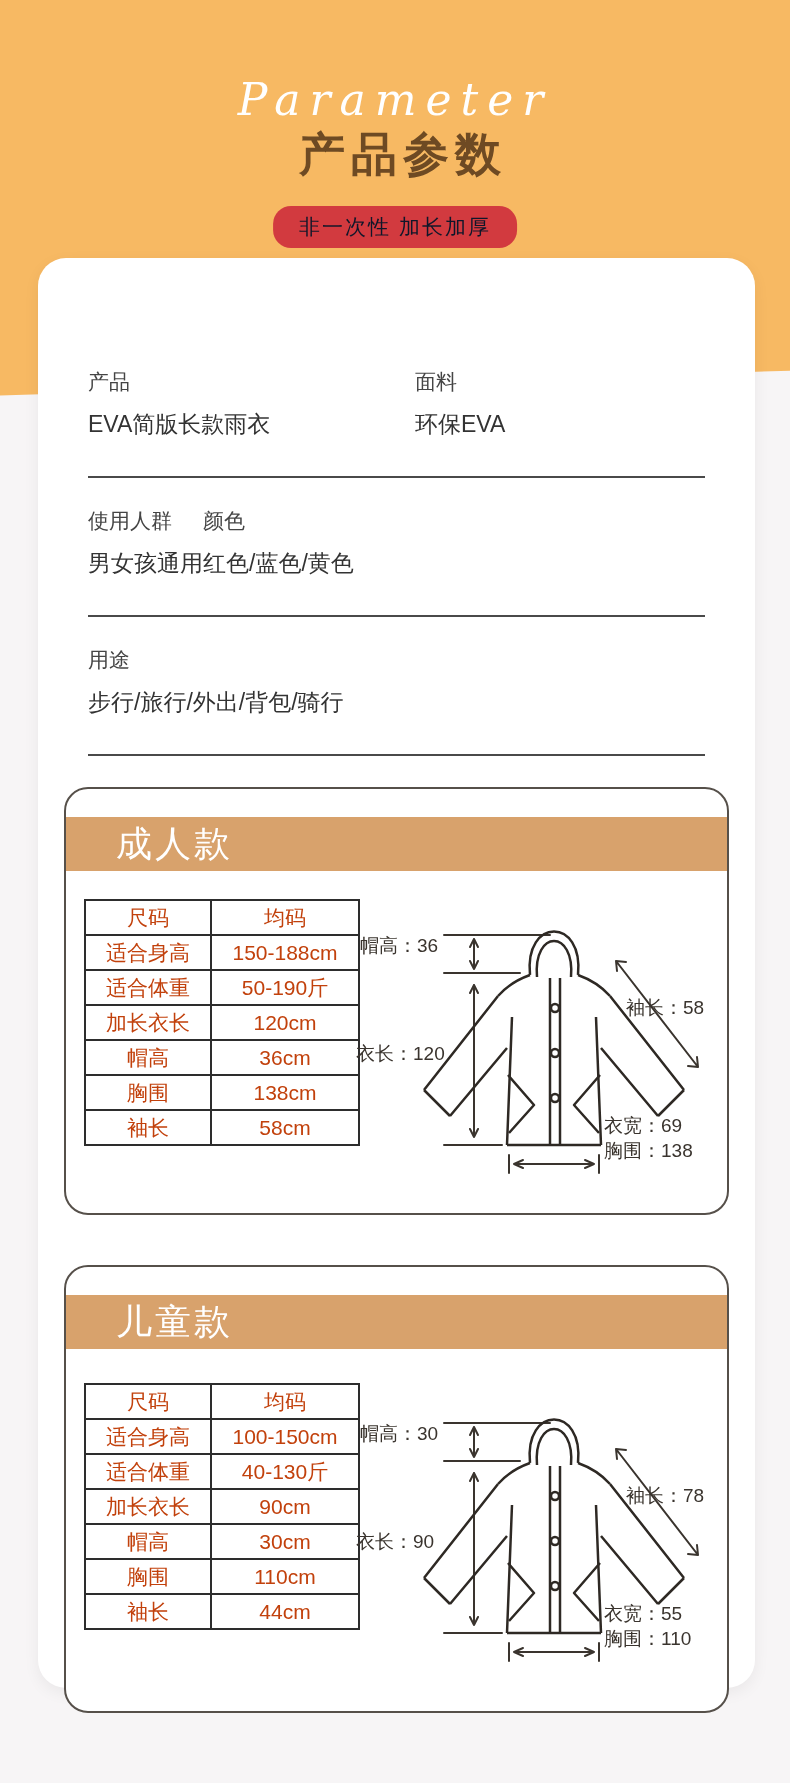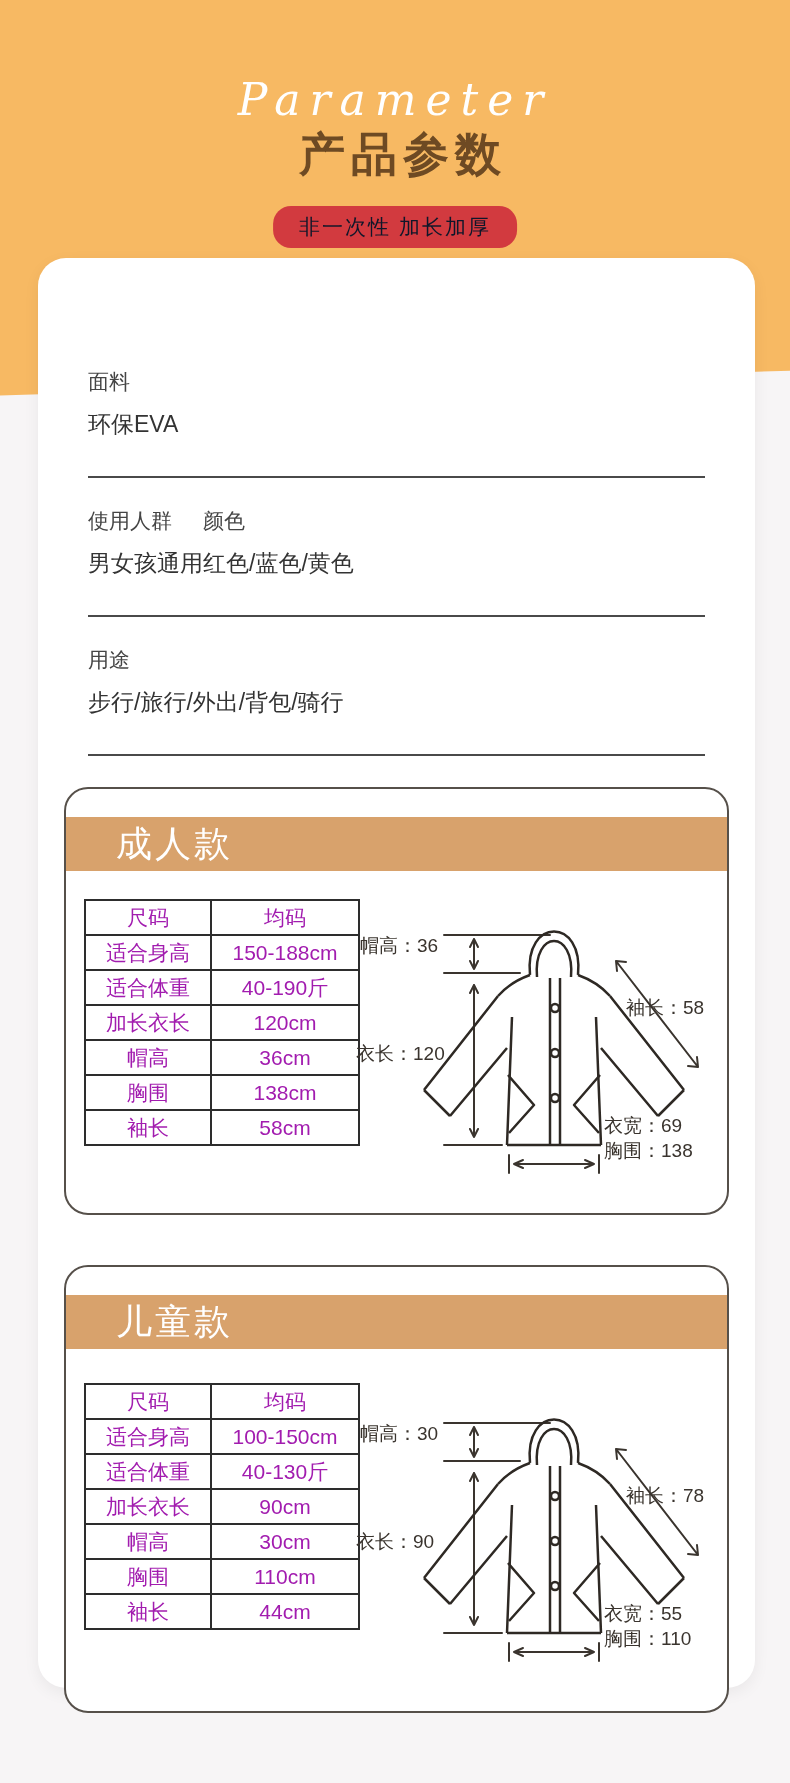--- a/index.html
+++ b/index.html
@@ -47,21 +47,21 @@
   .section-band {
     height:54px; background:#d8a26c; display:flex; align-items:center; padding-left:50px;margin-top:28px;
   }
   .section-title { color:#ffffff; font-size:36px; letter-spacing:3px; }
   .section-body { position:relative; height:342px; }
   .size-section.child .section-body { height:362px; }
 
   .spec-table { position:absolute; left:18px; top:28px; border-collapse:collapse; }
   .size-section.child .spec-table { top:34px; }
   .spec-table td {
-    border:2.5px solid #2d2d2d; font-size:21px; color:#a21caf;
+    border:2.5px solid #2d2d2d; font-size:21px; color:#c2410c;
     text-align:center; height:33px; padding:0;
   }
   .spec-table td.c1 { width:124px; }
   .spec-table td.c2 { width:146px; }
 
   .diagram { position:absolute; left:288px; top:34px; width:380px; height:300px; }
   .size-section.child .diagram { top:44px; }
   .diagram svg { position:absolute; left:0; top:0; }
   .dlabel { position:absolute; font-size:19px; color:#3a342e; white-space:nowrap; }
   .dlabel.hood   { left:6px;  top:28px; }
@@ -77,20 +77,24 @@
   <div class="orange-banner"></div>
 
   <div class="script-title">Parameter</div>
   <div class="page-title">产品参数</div>
   <div class="badge">非一次性 加长加厚</div>
 
   <div class="card">
 
     <div class="info">
       <div class="info-row">
+        <div class="info-cell left">
+          <div class="info-label">产品</div>
+          <div class="info-value">EVA简版长款雨衣</div>
+        </div>
         <div class="info-cell">
           <div class="info-label">面料</div>
           <div class="info-value">环保EVA</div>
         </div>
       </div>
       <div class="divider"></div>
 
       <div class="info-row">
         <div class="info-cell">
           <div class="info-label">使用人群</div>
@@ -122,21 +126,21 @@
             <tr>
                 <td class="c1">尺码</td>
                 <td class="c2">均码</td>
               </tr>
             <tr>
                 <td class="c1">适合身高</td>
                 <td class="c2">150-188cm</td>
               </tr>
             <tr>
                 <td class="c1">适合体重</td>
-                <td class="c2">40-190斤</td>
+                <td class="c2">50-190斤</td>
               </tr>
             <tr>
                 <td class="c1">加长衣长</td>
                 <td class="c2">120cm</td>
               </tr>
             <tr>
                 <td class="c1">帽高</td>
                 <td class="c2">36cm</td>
               </tr>
             <tr>

